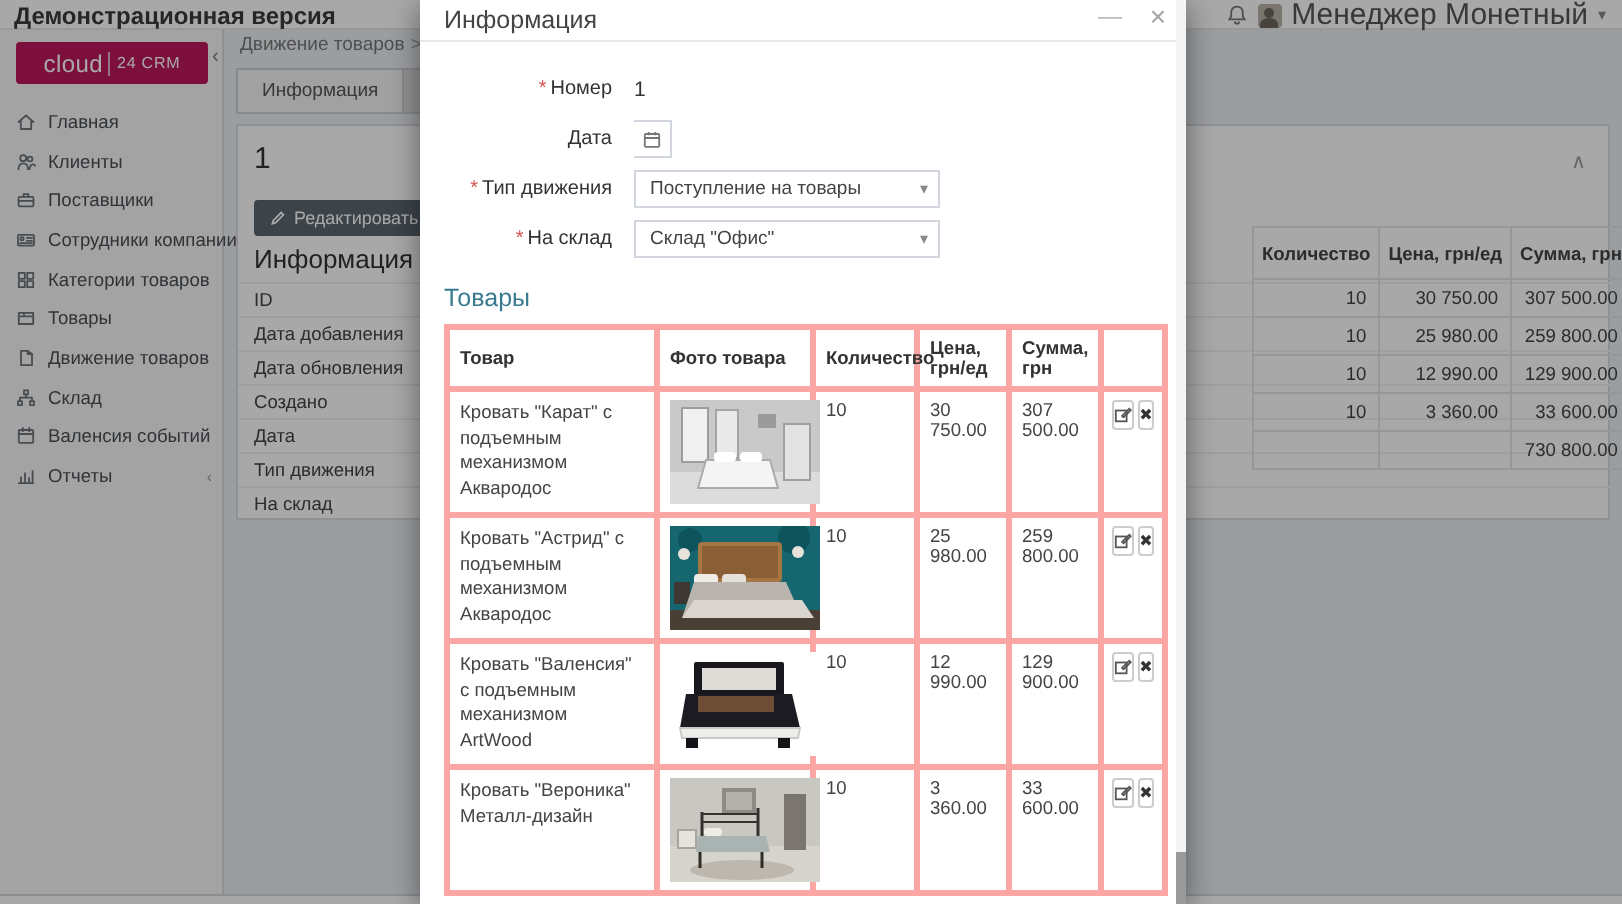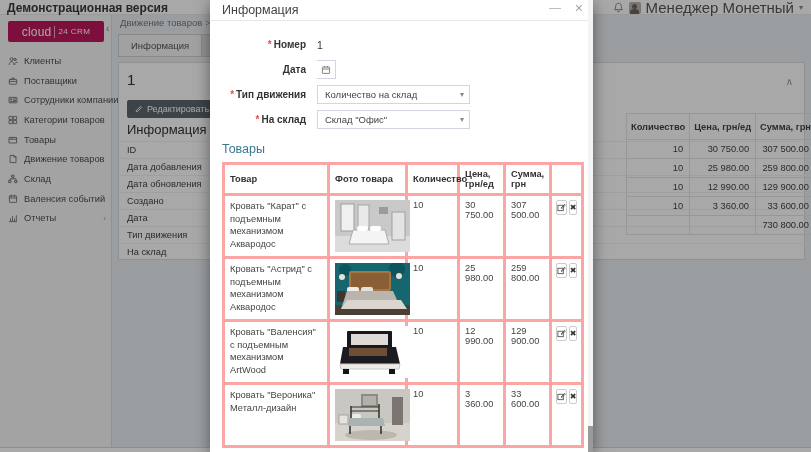--- a/index.html
+++ b/index.html
@@ -64,21 +64,21 @@
   
   .overlay { position:absolute; inset:0; background:rgba(0,0,0,.34); z-index:10; }
   .modal { position:absolute; left:210px; top:0; width:383px; height:452px; background:#fff; z-index:20; box-shadow:0 3px 14px rgba(0,0,0,.45); overflow:hidden; }
   .modal-header { position:relative; height:21px; border-bottom:1px solid #e8e8e8; }
   .modal-title { position:absolute; left:12px; top:0; line-height:21px; font-size:12.5px; font-weight:500; color:#444; }
   .modal-min { position:absolute; right:32px; top:0; line-height:17px; font-size:12px; color:#b5b5b5; background:none; border:none; cursor:pointer; }
   .modal-close { position:absolute; right:10px; top:0; line-height:17px; font-size:14px; color:#a2a2a2; background:none; border:none; cursor:pointer; }
   .modal-body { padding:14px 12px 0 12px; }
 
   .form-row { display:flex; align-items:center; margin-bottom:6px; height:19px; }
-  .form-label { width:95px; text-align:right; padding-right:11px; font-size:10px; color:#333; flex:0 0 auto;font-weight:bold; }
+  .form-label { width:95px; text-align:right; padding-right:11px; font-size:10px; color:#333; flex:0 0 auto; }
   .req { color:#d9534f; margin-right:2px; }
   .static-value { font-size:10.5px; color:#333; }
   .date-group { display:flex; }
   .date-input { width:90px; height:19px; border:1px solid #d2d6de; padding:0 6px; font-size:9.5px; color:#444; font-family:"Liberation Sans",sans-serif; }
   .date-addon { width:19px; height:19px; border:1px solid #d2d6de; border-left:none; display:flex; align-items:center; justify-content:center; background:#fff; }
   .date-addon svg { width:10px; height:10px; stroke:#777; fill:none; stroke-width:.9; }
   .select { position:relative; width:153px; height:19px; border:1px solid #d2d6de; background:#fff; font-size:9.5px; color:#444; line-height:17px; padding:0 16px 0 7px; }
   .select .caret { position:absolute; right:5px; top:0; line-height:17px; font-size:8px; color:#888; }
 
   .products-heading { margin-top:13px; font-size:12.5px; color:#3a7a8f; }
@@ -122,20 +122,26 @@
 <div class="sidebar">
   <div class="logo">
     <span class="logo-main">cloud</span>
     <span class="logo-div"></span>
     <span class="logo-sub">24 CRM</span>
   </div>
   <span class="sb-collapse">‹</span>
   <ul class="menu">
     <li>
       <svg class="si" viewBox="0 0 10 10">
+          <path d="M1.3 5 5 1.7 8.7 5M2.4 4.3v4.2h5.2V4.3"></path>
+        </svg>
+      <span class="lbl">Главная</span>
+      </li>
+    <li>
+      <svg class="si" viewBox="0 0 10 10">
           <circle cx="3.6" cy="3.1" r="1.5"></circle>
           <circle cx="7" cy="3.5" r="1.2"></circle>
           <path d="M1.2 8.6c0-1.9 1.1-2.9 2.4-2.9s2.4 1 2.4 2.9M6.8 8.6c0-1.5.8-2.4 1.6-2.4.5 0 .9.2 1.2.6"></path>
         </svg>
       <span class="lbl">Клиенты</span>
       </li>
     <li>
       <svg class="si" viewBox="0 0 10 10">
           <rect x="1.3" y="3.4" width="7.4" height="4.8" rx=".6"></rect>
           <path d="M3.8 3.4V2.1h2.4v1.3M1.3 5.4h7.4"></path>
@@ -294,21 +300,21 @@
               <rect x="1.4" y="2" width="7.2" height="6.4" rx=".5"></rect>
               <path d="M1.4 4h7.2M3.4 1v1.6M6.6 1v1.6"></path>
             </svg>
         </span>
       </span>
     </div>
 
     <div class="form-row">
       <span class="form-label"><span class="req">*</span><span>Тип движения</span></span>
       <span class="select">
-        <span>Количество на склад</span>
+        <span>Поступление на товары</span>
         <span class="caret">▾</span>
       </span>
     </div>
 
     <div class="form-row">
       <span class="form-label"><span class="req">*</span><span>На склад</span></span>
       <span class="select">
         <span>Склад "Офис"</span>
         <span class="caret">▾</span>
       </span>

